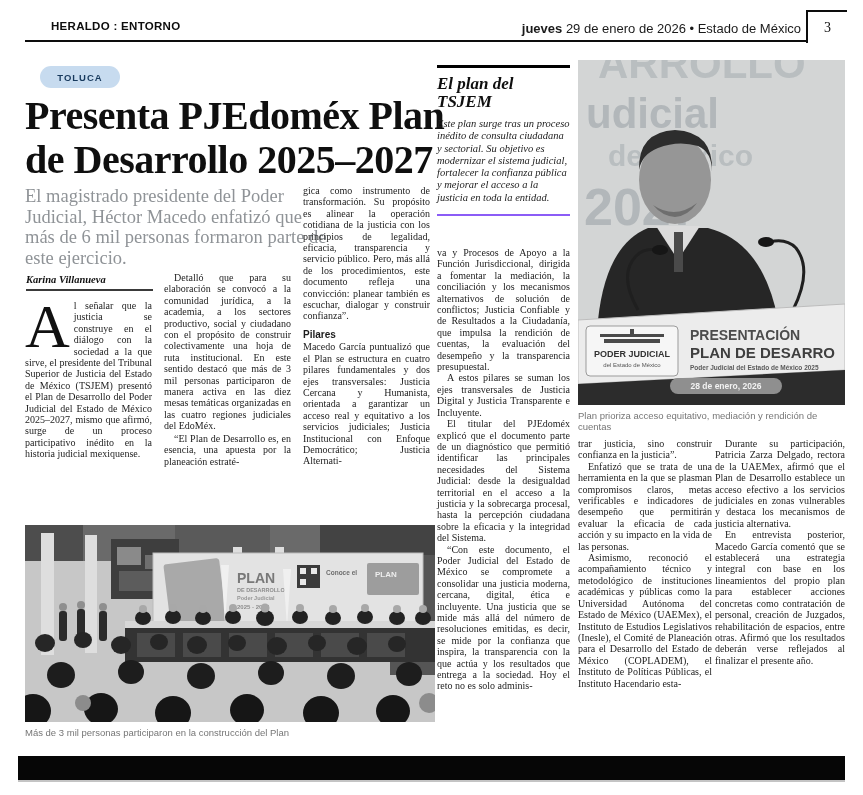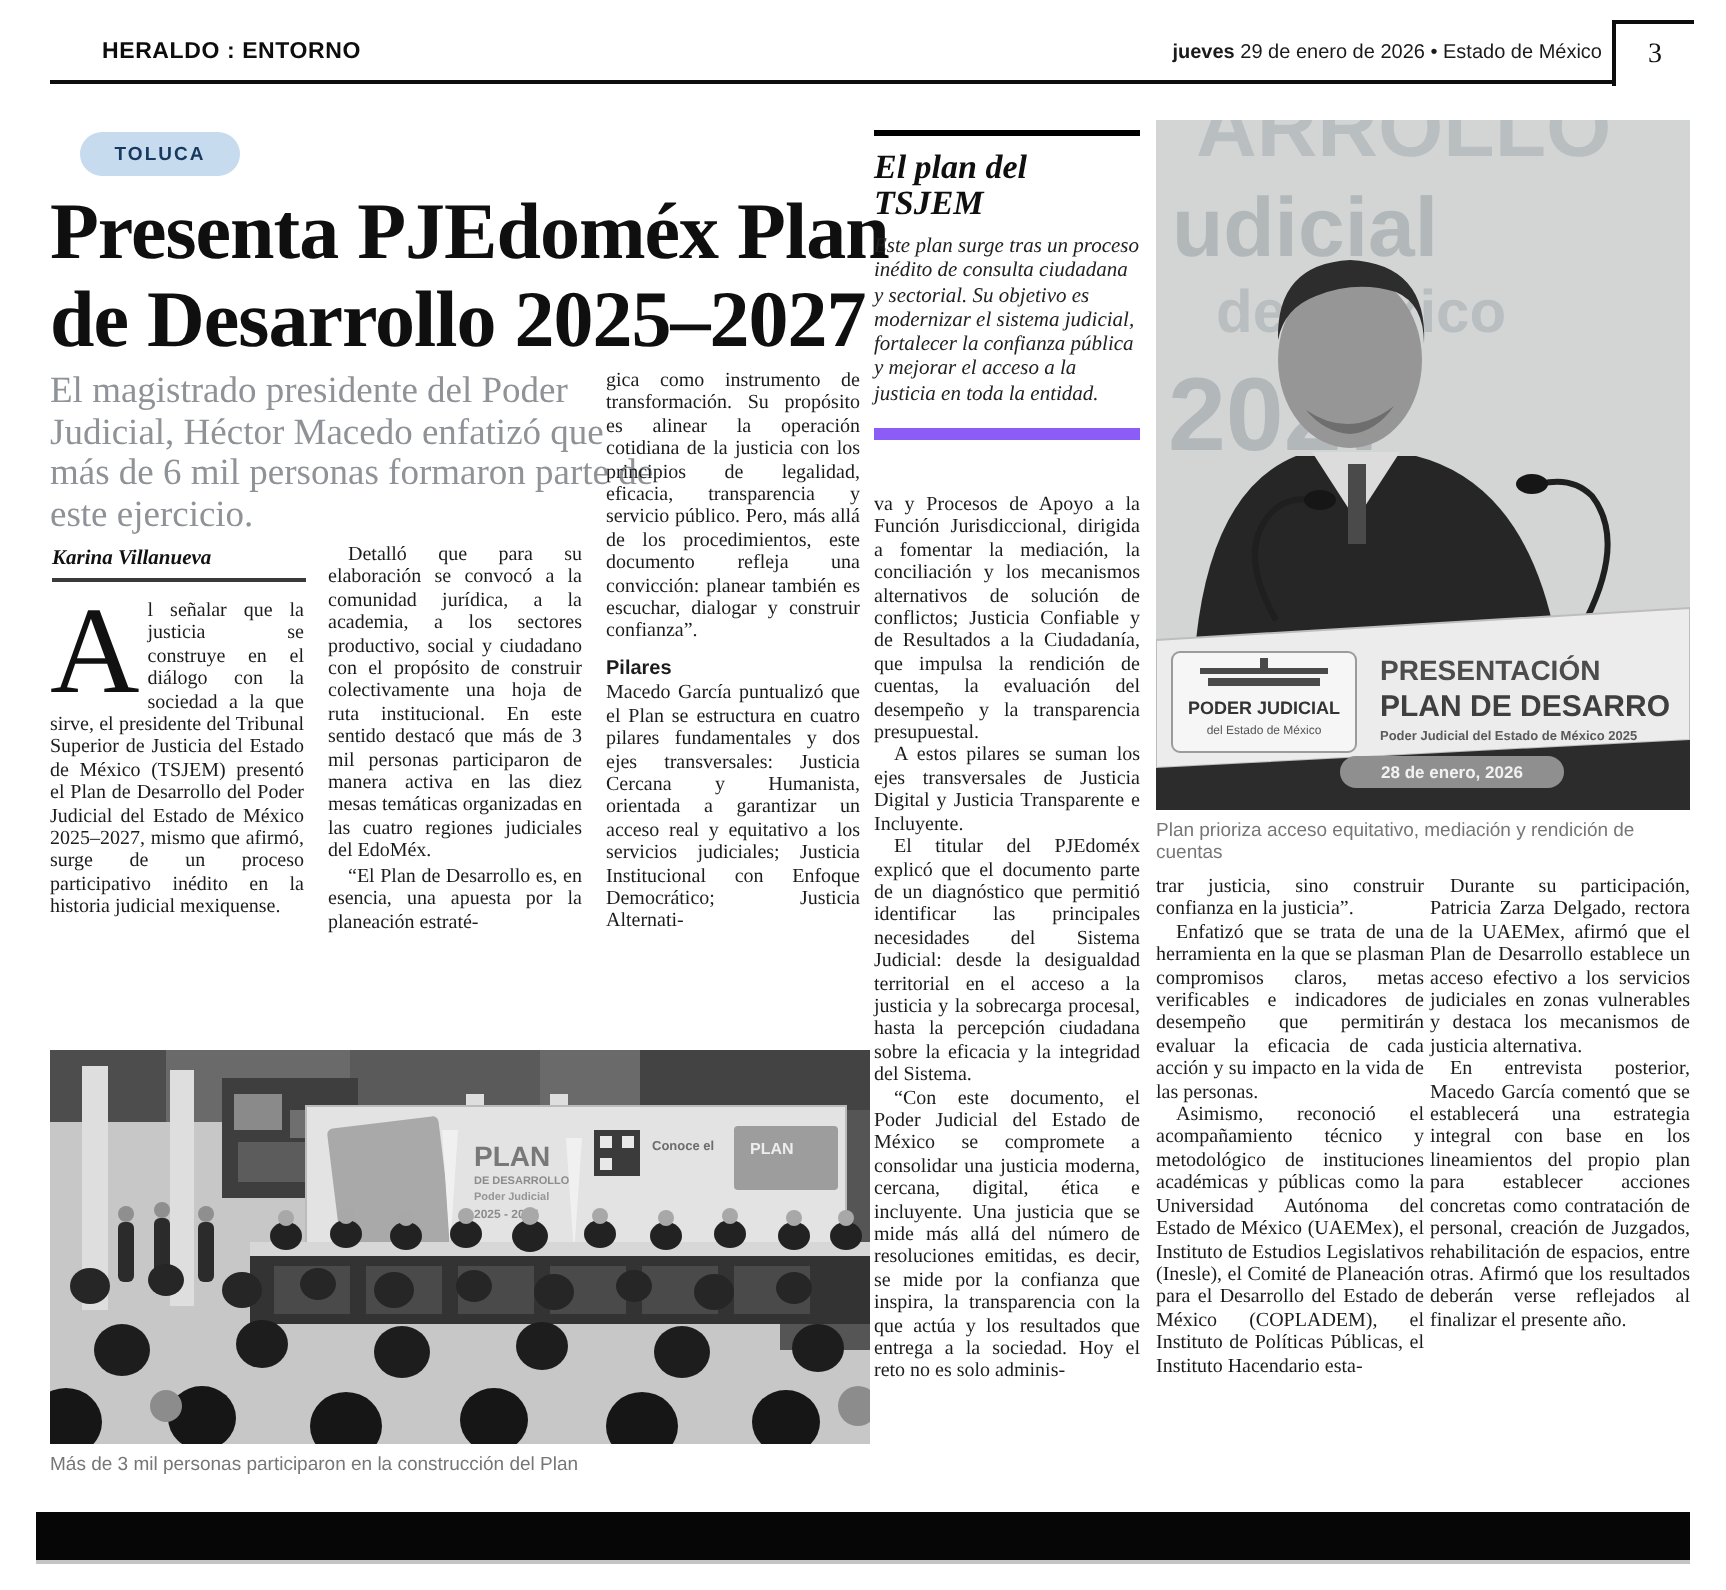--- a/index.html
+++ b/index.html
@@ -8,21 +8,21 @@
     font-family:"Liberation Serif", serif; color:#1b1b1b; overflow:hidden;
   }
   
   .masthead-brand {
     position:absolute; left:25px; top:20px;
     font-family:"Liberation Sans", sans-serif; font-weight:bold;
     font-size:11.5px; letter-spacing:.3px; color:#0d0d0d;padding-left:26px;
   }
   .masthead-date {
     position:absolute; right:62px; top:21px; text-align:center;
-    font-family:"Liberation Sans", sans-serif; font-size:10px; color:#1a1a1a;
+    font-family:"Liberation Sans", sans-serif; font-size:13px; color:#1a1a1a;
   }
   .masthead-date .day { font-weight:bold; }
   .masthead-rule { position:absolute; left:25px; top:40px; width:781px; height:2px; background:#0d0d0d; }
   .pagenum-box {
     position:absolute; left:806px; top:10px; width:39px; height:31px;
     border-left:2px solid #0d0d0d; border-top:2px solid #0d0d0d;
     display:flex; align-items:center; justify-content:center;
     font-family:"Liberation Serif", serif; font-size:14px; color:#111;
   }
   
@@ -67,21 +67,21 @@
   #col1 { left:25px;  top:300px; width:127px; }
   #col2 { left:164px; top:272px; width:127px; }
   #col3 { left:303px; top:185px; width:127px; }
   #col4 { left:437px; top:247px; width:133px; }
   #col5 { left:578px; top:438px; width:134px; }
   #col6 { left:715px; top:438px; width:130px; }
   
   .feature-box {
     position:absolute; left:437px; top:65px; width:133px;
     border-top:3px solid #000; padding-top:7px;
-    border-bottom:6px solid #8b5cf6; padding-bottom:10px;
+    border-bottom:2px solid #8b5cf6; padding-bottom:10px;
   }
   .feature-title {
     font-style:italic; font-weight:bold; font-size:17px; line-height:18px; color:#0f0f0f;
     margin-bottom:7px;
   }
   .feature-title span { display:block; }
   .feature-body {
     font-style:italic; font-size:10.5px; line-height:12.3px; color:#222;
     text-align:left;
   }

